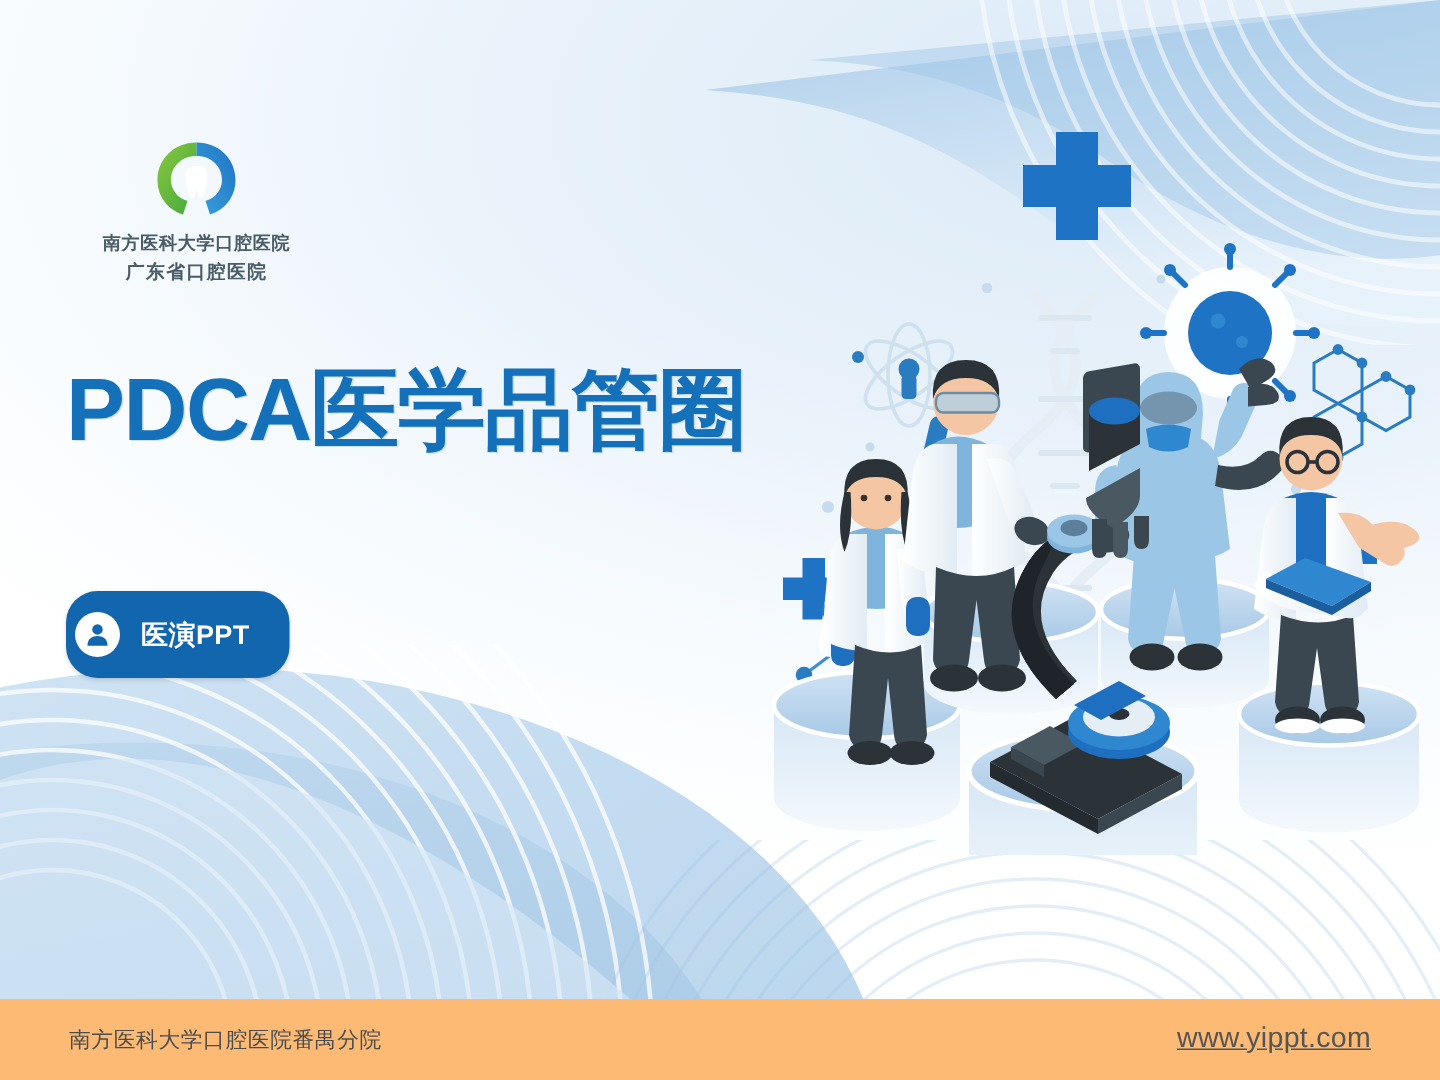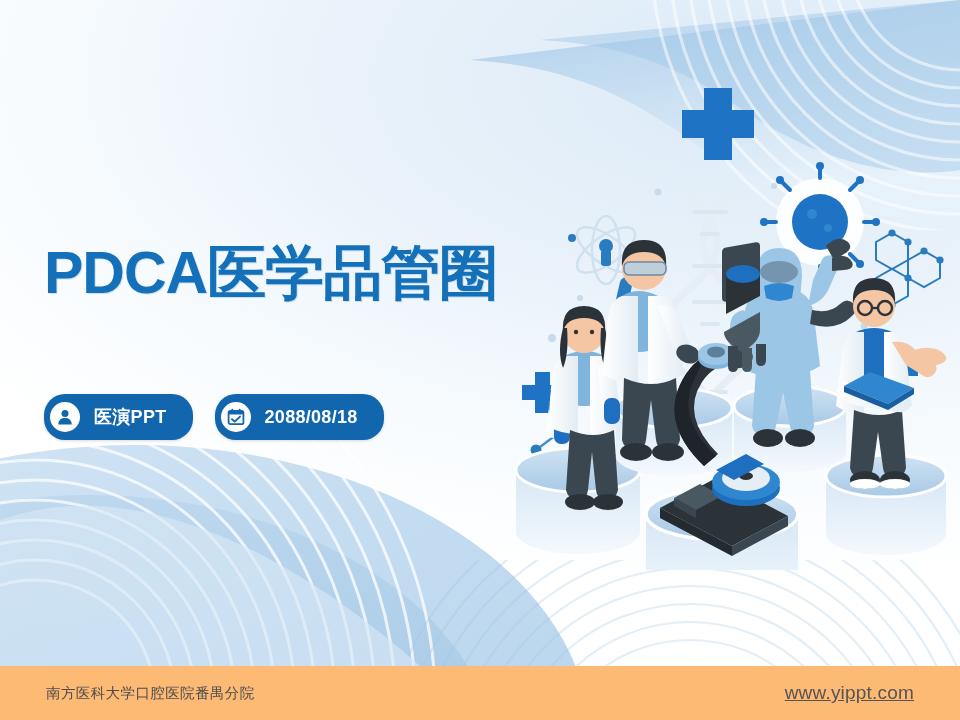--- a/index.html
+++ b/index.html
@@ -43,21 +43,21 @@
   }
   .title-sub{
     position:absolute;left:44px;top:315px;
     font-size:40px;font-weight:bold;letter-spacing:0px;
     color:#2b2b2b;line-height:1.05;white-space:nowrap;
     text-shadow:1px 1px 0 rgba(0,0,0,.12);
   }
   
   .badges{position:absolute;left:44px;top:394px;display:flex;gap:22px;align-items:center;}
   .badge{
-    height:46px;border-radius:21px;background:#1266ad;
+    height:58px;border-radius:21px;background:#1266ad;
     display:flex;align-items:center;padding:0 26px 0 6px;
     box-shadow:0 1px 3px rgba(0,0,0,.15);
   }
   .badge-ico{
     width:30px;height:30px;border-radius:50%;background:#ffffff;
     display:flex;align-items:center;justify-content:center;flex:0 0 auto;
   }
   .badge-txt{
     color:#ffffff;font-size:18px;font-weight:bold;margin-left:14px;
     white-space:nowrap;letter-spacing:.3px;
@@ -164,47 +164,54 @@
             <circle cx="690" cy="790" r="276"></circle>
           <circle cx="690" cy="790" r="294"></circle>
             <circle cx="690" cy="790" r="312"></circle>
         </g>
       </g>
 
       <path d="M0,520 C140,470 300,560 420,666 L0,666 Z" fill="#d7e8f6" opacity="0.65"></path>
     </svg>
   </div>
 
+  <div class="logo-block">
+    <svg class="logo-mark" viewBox="0 0 74 62">
+      <defs>
+        <linearGradient id="gGreen" x1="0" y1="0" x2="1" y2="1">
+          <stop offset="0" stop-color="#8cc63f"></stop>
+            <stop offset="1" stop-color="#3faa3c"></stop>
+        </linearGradient>
+        <linearGradient id="gBlue" x1="1" y1="0" x2="0" y2="1">
+          <stop offset="0" stop-color="#1f73c4"></stop>
+            <stop offset="1" stop-color="#3aa0dc"></stop>
+        </linearGradient>
+      </defs>
+      <path d="M37,7 C22,7 11,18 11,32 C11,43 18,52 28,55 L31,46 C24,44 20,38 20,32 C20,23 27,16 37,16 Z" fill="url(#gGreen)"></path>
+      <path d="M37,7 C52,7 63,18 63,32 C63,43 56,52 46,55 L43,46 C50,44 54,38 54,32 C54,23 47,16 37,16 Z" fill="url(#gBlue)"></path>
+      <path d="M31,24 C34,22 40,22 43,24 C45,28 44,36 42,42 C41,45 39,45 38,42 L37,36 L36,42 C35,45 33,45 32,42 C30,36 29,28 31,24 Z" fill="#ffffff"></path>
+    </svg>
+    <div class="logo-cn1">南方医科大学口腔医院</div>
+    <div class="logo-cn2">广东省口腔医院</div>
+  </div>
 
   <div class="title-main">PDCA医学品管圈</div>
 
   <div class="badges">
 
     <div class="badge">
       <span class="badge-ico">
         <svg width="20" height="20" viewBox="0 0 20 20">
           <circle cx="10" cy="6.6" r="3.5" fill="#1266ad"></circle>
           <path d="M3.3,17.5 C3.3,12.8 6.4,11 10,11 C13.6,11 16.7,12.8 16.7,17.5 Z" fill="#1266ad"></path>
         </svg>
       </span>
       <span class="badge-txt">医演PPT</span>
     </div>
 
-    <div class="badge">
-      <span class="badge-ico">
-        <svg width="20" height="20" viewBox="0 0 20 20">
-          <rect x="2.6" y="4" width="14.8" height="13.2" rx="1.8" fill="none" stroke="#1266ad" stroke-width="1.8"></rect>
-          <rect x="2.6" y="4" width="14.8" height="3.4" rx="1.6" fill="#1266ad"></rect>
-          <rect x="5.4" y="1.8" width="1.9" height="4" rx="0.9" fill="#1266ad"></rect>
-          <rect x="12.7" y="1.8" width="1.9" height="4" rx="0.9" fill="#1266ad"></rect>
-          <path d="M6,12.2 L8.7,14.6 L14,9.6" fill="none" stroke="#1266ad" stroke-width="1.9" stroke-linecap="round" stroke-linejoin="round"></path>
-        </svg>
-      </span>
-      <span class="badge-txt">2088/08/18</span>
-    </div>
 
   </div>
 
   <div class="illus">
     <svg width="452" height="500" viewBox="0 0 452 500">
       <defs>
         <linearGradient id="pedTop" x1="0" y1="0" x2="0" y2="1">
           <stop offset="0" stop-color="#cfe2f3"></stop>
             <stop offset="1" stop-color="#a8c9e6"></stop>
         </linearGradient>

